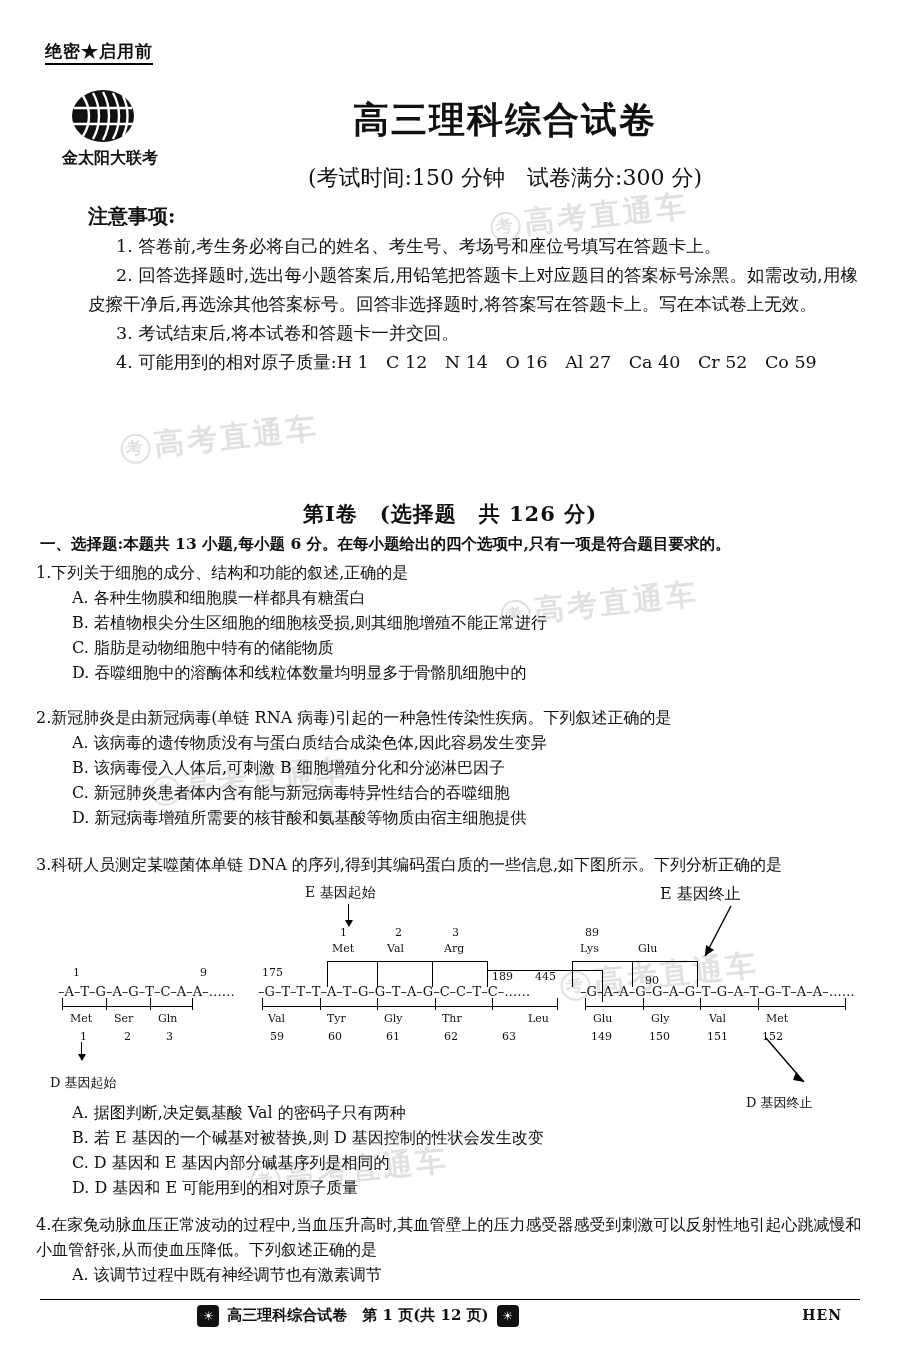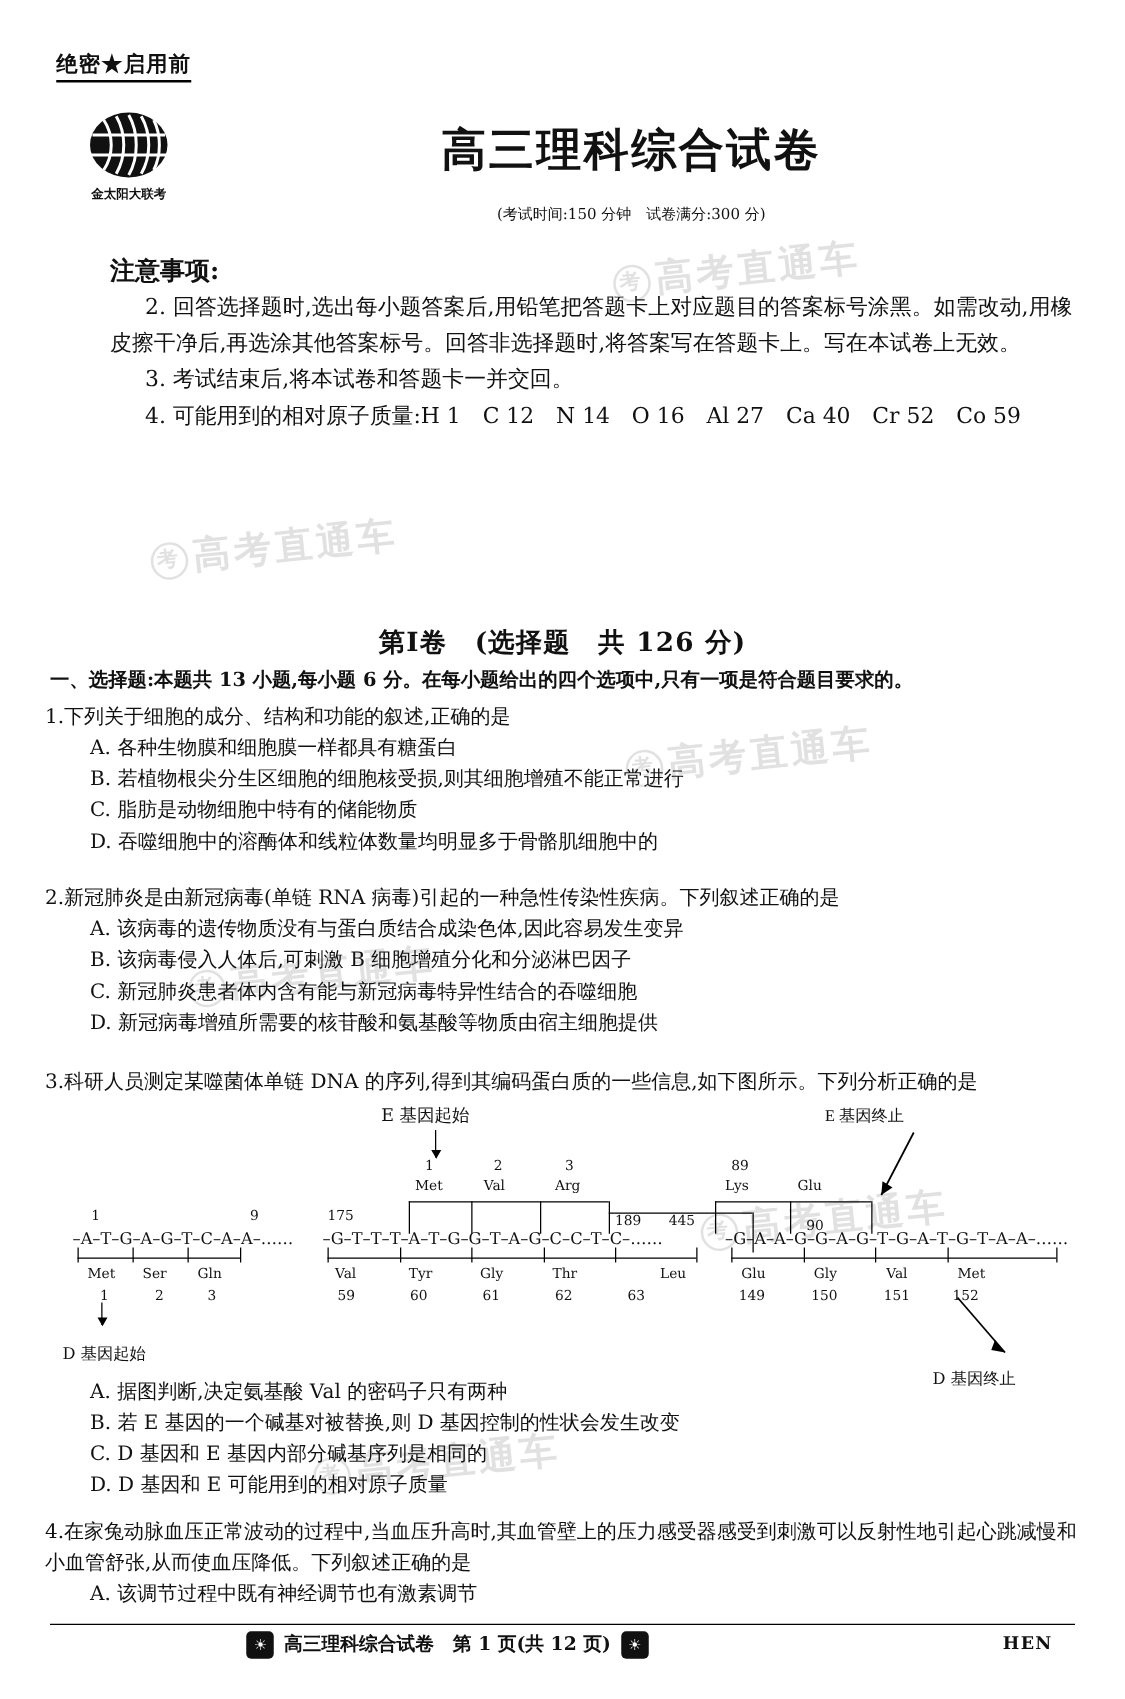--- a/index.html
+++ b/index.html
@@ -17,30 +17,30 @@
   .secret{
     position:absolute;left:45px;top:40px;
     font-size:17px;font-weight:bold;letter-spacing:1px;
     font-family:"DejaVu Serif","Liberation Serif",serif;
   }
   .secret .underline{border-bottom:2px solid #000;padding-bottom:2px;}
 
   .logo-block{position:absolute;left:48px;top:88px;width:110px;text-align:center;}
   .logo-mark{width:76px;height:56px;margin:0 auto;position:relative;}
   .logo-mark svg{display:block;}
-  .logo-text{font-size:10px;font-weight:bold;margin-top:4px;letter-spacing:0px;}
+  .logo-text{font-size:16px;font-weight:bold;margin-top:4px;letter-spacing:0px;text-align:right;}
 
   .main-title{
     position:absolute;left:0;top:96px;width:900px;text-align:center;
     font-size:36px;font-weight:bold;letter-spacing:2px;
     padding-left:110px;box-sizing:border-box;
   }
   .subtitle{
     position:absolute;left:0;top:163px;width:900px;text-align:center;
-    font-size:12px;padding-left:110px;box-sizing:border-box;
+    font-size:22px;padding-left:110px;box-sizing:border-box;
   }
 
   .notice-title{position:absolute;left:88px;top:203px;font-size:20px;font-weight:bold;}
   .notice{position:absolute;left:88px;top:232px;width:770px;font-size:17.5px;line-height:29px;text-align:justify;}
   .notice .item{text-indent:28px;}
 
   
   .vol-title{
     position:absolute;left:0;top:500px;width:900px;text-align:center;
     font-size:21px;font-weight:bold;letter-spacing:1px;
@@ -104,20 +104,21 @@
       </svg>
     </div>
     <div class="logo-text">金太阳大联考</div>
   </div>
 
   <div class="main-title">高三理科综合试卷</div>
   <div class="subtitle">(考试时间:150 分钟　试卷满分:300 分)</div>
 
   <div class="notice-title">注意事项:</div>
   <div class="notice">
+    <div class="item">1. 答卷前,考生务必将自己的姓名、考生号、考场号和座位号填写在答题卡上。</div>
     <div class="item">2. 回答选择题时,选出每小题答案后,用铅笔把答题卡上对应题目的答案标号涂黑。如需改动,用橡皮擦干净后,再选涂其他答案标号。回答非选择题时,将答案写在答题卡上。写在本试卷上无效。</div>
     <div class="item">3. 考试结束后,将本试卷和答题卡一并交回。</div>
     <div class="item">4. 可能用到的相对原子质量:H 1　C 12　N 14　O 16　Al 27　Ca 40　Cr 52　Co 59</div>
   </div>
 
   <div class="vol-title">第Ⅰ卷　(选择题　共 126 分)</div>
   <div class="qtype">一、选择题:本题共 13 小题,每小题 6 分。在每小题给出的四个选项中,只有一项是符合题目要求的。</div>
 
   <div class="q" style="top:560px;">
     <div class="stem">1.下列关于细胞的成分、结构和功能的叙述,正确的是</div>
@@ -137,21 +138,21 @@
 
   <div class="q" style="top:852px;">
     <div class="stem">3.科研人员测定某噬菌体单链 DNA 的序列,得到其编码蛋白质的一些信息,如下图所示。下列分析正确的是</div>
   </div>
 
   <div class="figure">
 
     <div class="lbl" style="left:265px;top:0px;font-size:14px;">E 基因起始</div>
     <div class="arrow-dn" style="left:308px;top:20px;"></div>
 
-    <div class="lbl" style="left:620px;top:0px;font-size:13px;font-family:Liberation Serif, serif;">E 基因终止</div>
+    <div class="lbl" style="left:620px;top:0px;font-size:16px;">E 基因终止</div>
     <div class="lbl" style="left:655px;top:20px;">
       <svg width="40" height="60" viewBox="0 0 40 60">
           <path d="M36 2 L10 52" stroke="#000" stroke-width="1.4" fill="none"></path>
           <path d="M10 52 l1 -11 l8 5 z" fill="#000"></path>
         </svg>
     </div>
 
     <div class="lbl" style="left:300px;top:42px;">1</div>
     <div class="lbl" style="left:292px;top:58px;">Met</div>
     <div class="lbl" style="left:355px;top:42px;">2</div>

